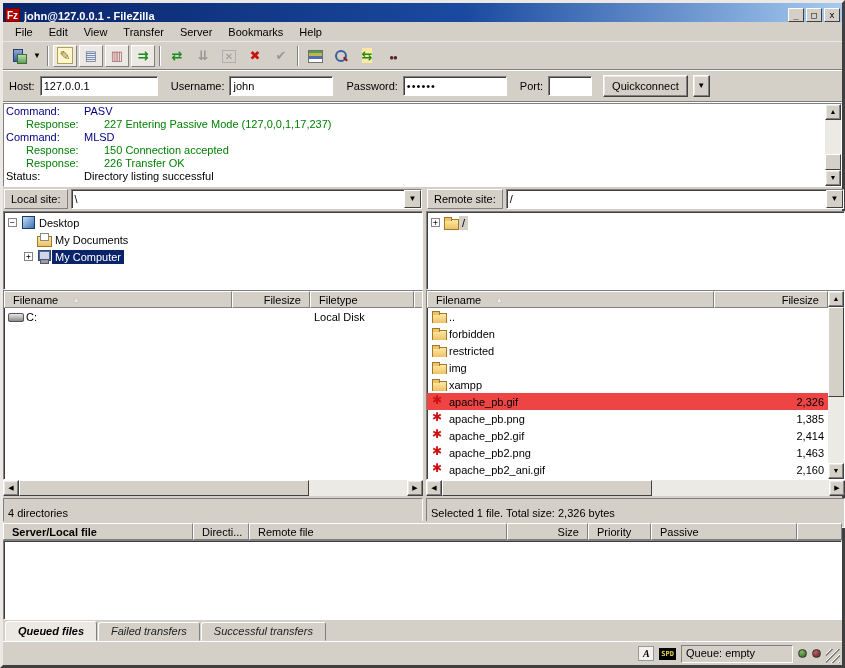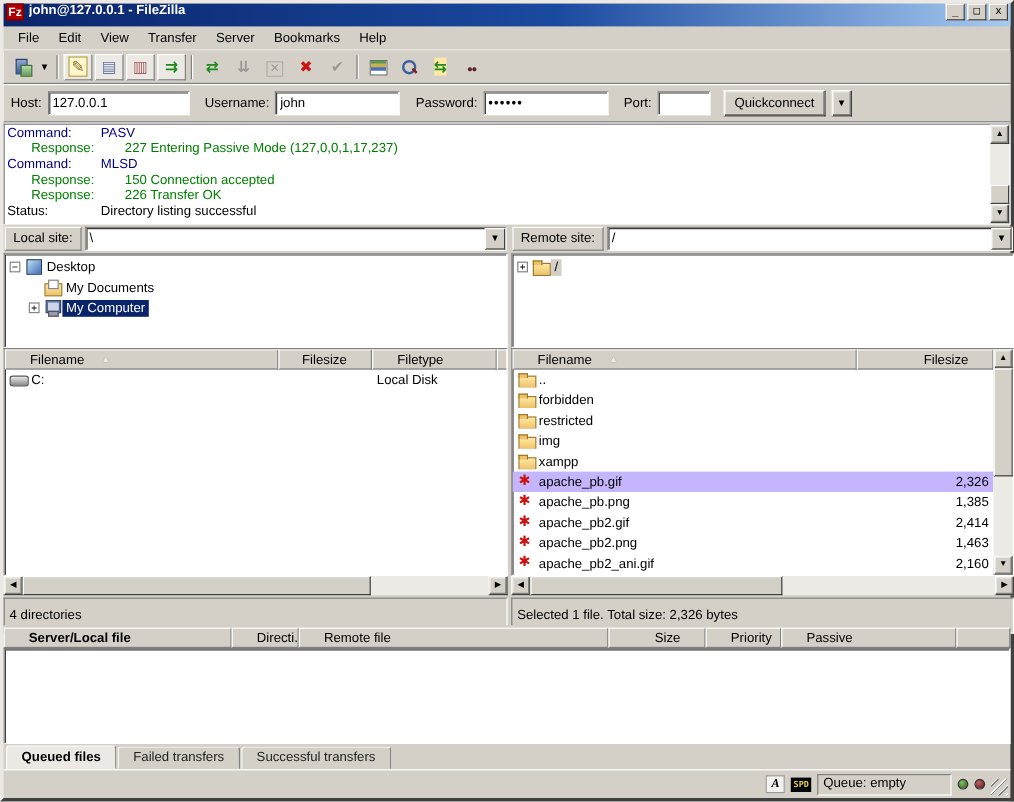--- a/index.html
+++ b/index.html
@@ -6,21 +6,21 @@
   html,body { width:845px; height:668px; }
   body { font-family:"Liberation Sans","DejaVu Sans",sans-serif; font-size:11px; color:#000; background:#D4D0C8; }
 
   .window { width:845px; height:668px; display:flex; flex-direction:column;
     background:#D4D0C8;
     border:3px solid #D4D0C8;
     border-top-color:#ECE9E5; border-left-color:#ECE9E5;
     border-right-color:#404040; border-bottom-color:#404040; }
 
   
-  .titlebar { height:19px; flex:none; display:flex; align-items:flex-start; padding:0 2px;
+  .titlebar { height:19px; flex:none; display:flex; align-items:flex-end; padding:0 2px;
     background:linear-gradient(90deg,#0A246A 0%,#1A4AA0 55%,#A6CAF0 100%); color:#fff; }
   .fz-logo { width:15px; height:14px; flex:none; margin-right:4px; background:#B00000; color:#fff;
     font-weight:bold; font-size:10px; line-height:14px; text-align:center; border:1px solid #700; }
   .title-text { font-weight:bold; font-size:11px; flex:1; white-space:nowrap; overflow:hidden; }
   .winbtns { display:flex; gap:2px; }
   .winbtn { width:16px; height:14px; background:#D4D0C8; border:1px solid;
     border-color:#fff #404040 #404040 #fff; font-size:9px; line-height:12px; text-align:center;
     font-family:"DejaVu Sans Mono",monospace; color:#000; }
 
   
@@ -118,27 +118,27 @@
   .tree-item .exp:empty { border:none; background:none; }
   .tree-item .tlabel { padding:1px 3px; }
   .tree-item.selected .tlabel { background:#0A246A; color:#fff; }
   .tree-item.sel-gray .tlabel { background:#D4D0C8; color:#000; }
   .lvl1 { padding-left:16px; }
 
   .listwrap { height:190px; flex:none; display:flex; background:#fff; border:1px solid;
     border-color:#808080 #fff #fff #808080; box-shadow:inset 1px 1px 0 #404040; overflow:hidden; }
   .listmain { flex:1; display:flex; flex-direction:column; overflow:hidden; }
   .lheader { height:17px; flex:none; display:flex; background:#D4D0C8; }
-  .hcell { height:17px; padding:2px 20px; border:1px solid; border-color:#fff #808080 #808080 #fff;
+  .hcell { height:17px; padding:2px 8px; border:1px solid; border-color:#fff #808080 #808080 #fff;
     white-space:nowrap; overflow:hidden; display:flex; align-items:center; }
   .hcell.right { justify-content:flex-end; }
   .sort-asc { color:#ECE9E5; text-shadow:0 0 1px #808080; font-size:8px; margin-left:14px; }
   .lrows { flex:1; overflow:hidden; }
   .lrow { display:flex; height:17px; align-items:center; }
-  .lrow.selected { background:#c4b5fd; }
+  .lrow.selected { background:#ef4444; }
   .cell { padding:0 4px; white-space:nowrap; overflow:hidden; display:flex; align-items:center; gap:2px; }
   .cell.right { justify-content:flex-end; }
 
   
   .lc-name { width:228px; flex:none; } .lc-size { width:78px; flex:none; }
   .lc-type { width:104px; flex:none; } .lc-mod { flex:1; }
   .rc-name { width:287px; flex:none; } .rc-size { flex:1; }
   .qc-c1 { width:190px; flex:none;font-weight:bold; } .qc-c2 { width:56px; flex:none; } .qc-c3 { width:258px; flex:none; }
   .qc-c4 { width:81px; flex:none; } .qc-c5 { width:63px; flex:none; } .qc-c6 { width:146px; flex:none; }
   .qc-c7 { flex:1; }
@@ -162,21 +162,21 @@
   .ic-mydocs::after { content:""; position:absolute; left:4px; top:0; width:7px; height:6px;
     background:#fff; border:1px solid #888; }
   .ic-computer::before { content:""; position:absolute; left:2px; top:0; width:11px; height:9px;
     background:#cfd6e8; border:1px solid #445; box-shadow:inset 1px 1px 0 #3F6FB5, inset -1px -1px 0 #3F6FB5; }
   .ic-computer::after { content:""; position:absolute; left:4px; top:9px; width:7px; height:3px; background:#99A; border:1px solid #556; }
 
   
   .queue-header { height:19px; flex:none; display:flex; background:#D4D0C8; border-top:2px solid #D4D0C8; }
   .queue-body { flex:1; background:#fff; border:1px solid; border-color:#808080 #fff #fff #808080;
     box-shadow:inset 1px 1px 0 #404040; }
-  .tabs { height:21px; flex:none; display:flex; align-items:center; padding:1px 2px 0 2px; gap:1px; }
+  .tabs { height:21px; flex:none; display:flex; align-items:center; padding:1px 2px 0 2px; gap:1px;font-style:italic; }
   .tab { padding:2px 12px 3px 12px; background:#D4D0C8; border:1px solid;
     border-color:#fff #808080 #D4D0C8 #fff; border-radius:3px 3px 0 0; color:#222; }
   .tab.active { background:#ECE9E5; font-weight:bold; color:#000; padding-top:3px; border-bottom-color:#ECE9E5; }
 
   
   .statusbar { height:24px; flex:none; display:flex; align-items:center; justify-content:flex-end;
     gap:5px; padding:2px 2px 2px 6px; border-top:1px solid #fff; position:relative; }
   .sb-ascii { width:16px; height:15px; border:1px solid #999; background:#F4F2EE; text-align:center;
     font:bold 10px/13px "Liberation Serif",serif; font-style:italic; }
   .sb-badge { height:12px; padding:0 2px; background:#000; color:#E8D44D;

